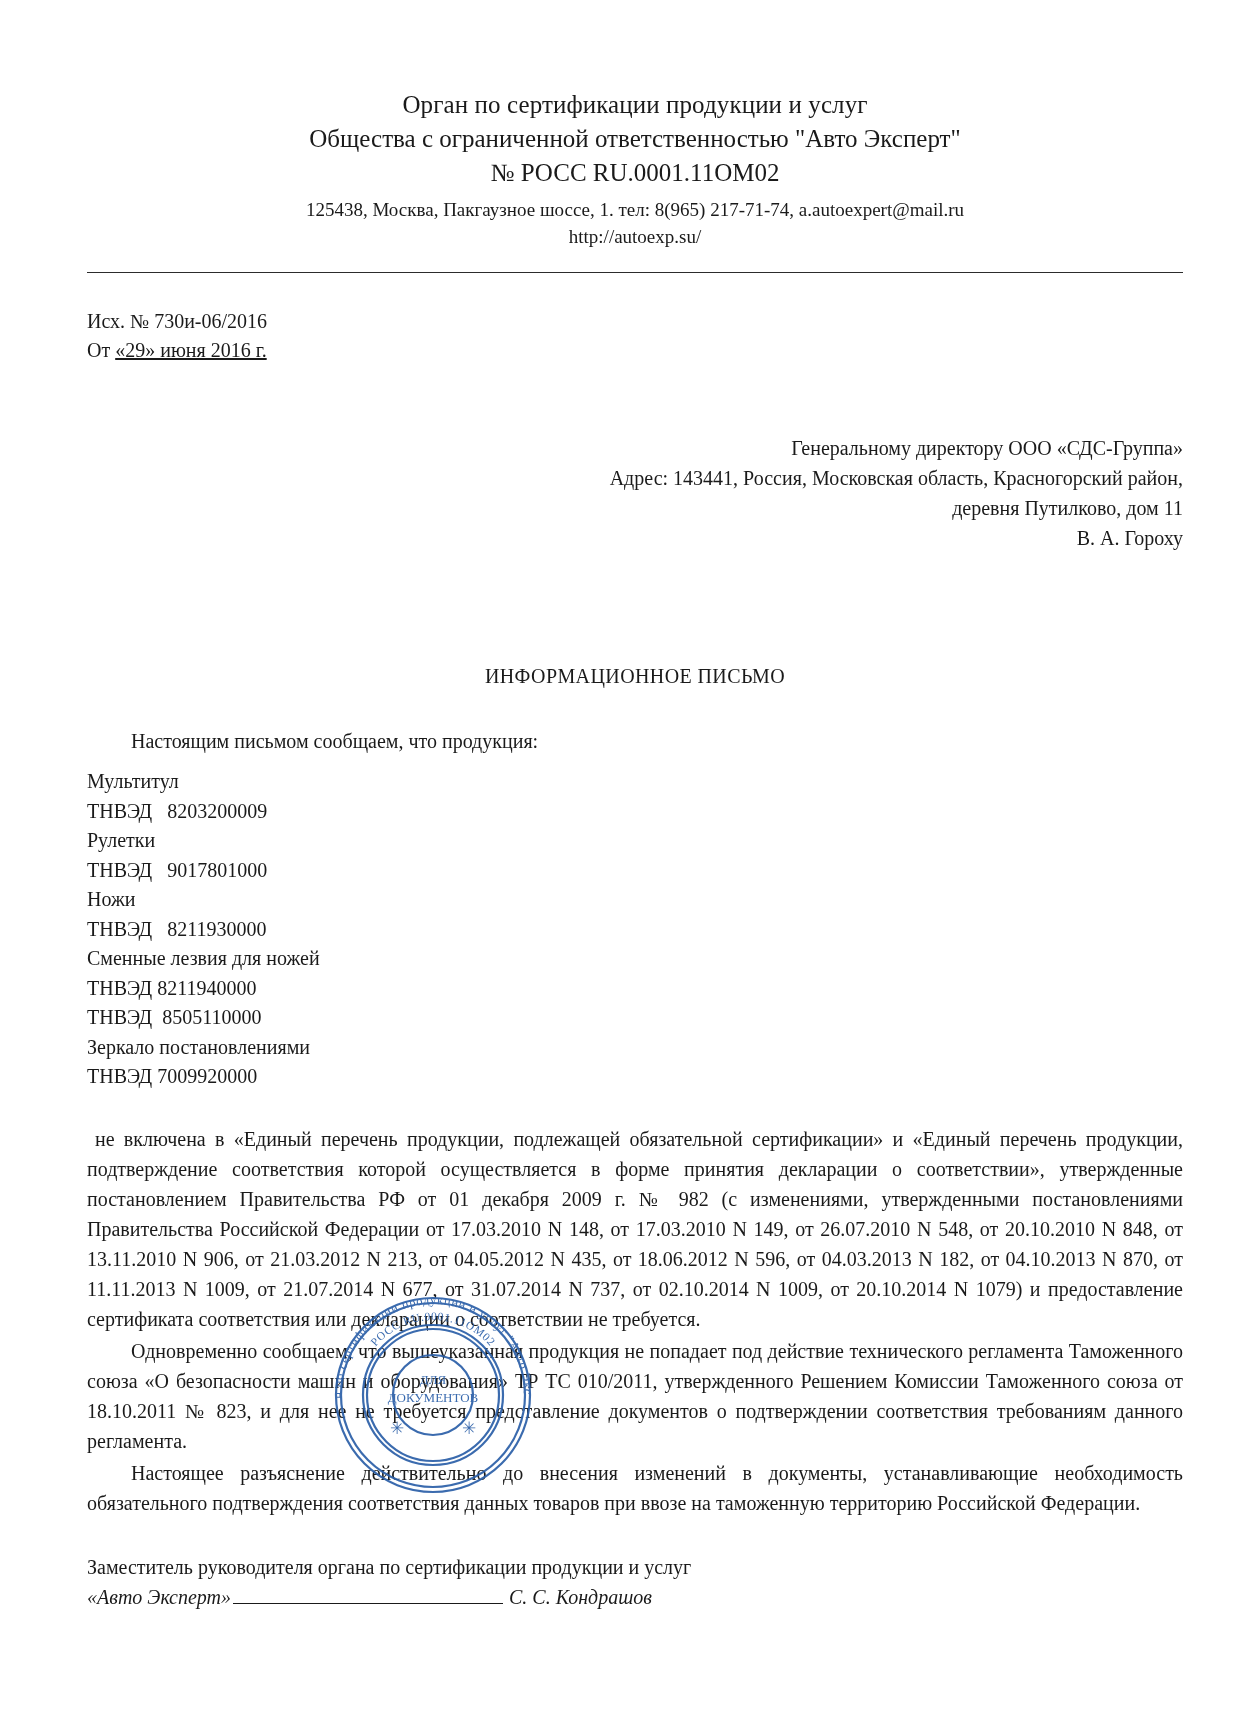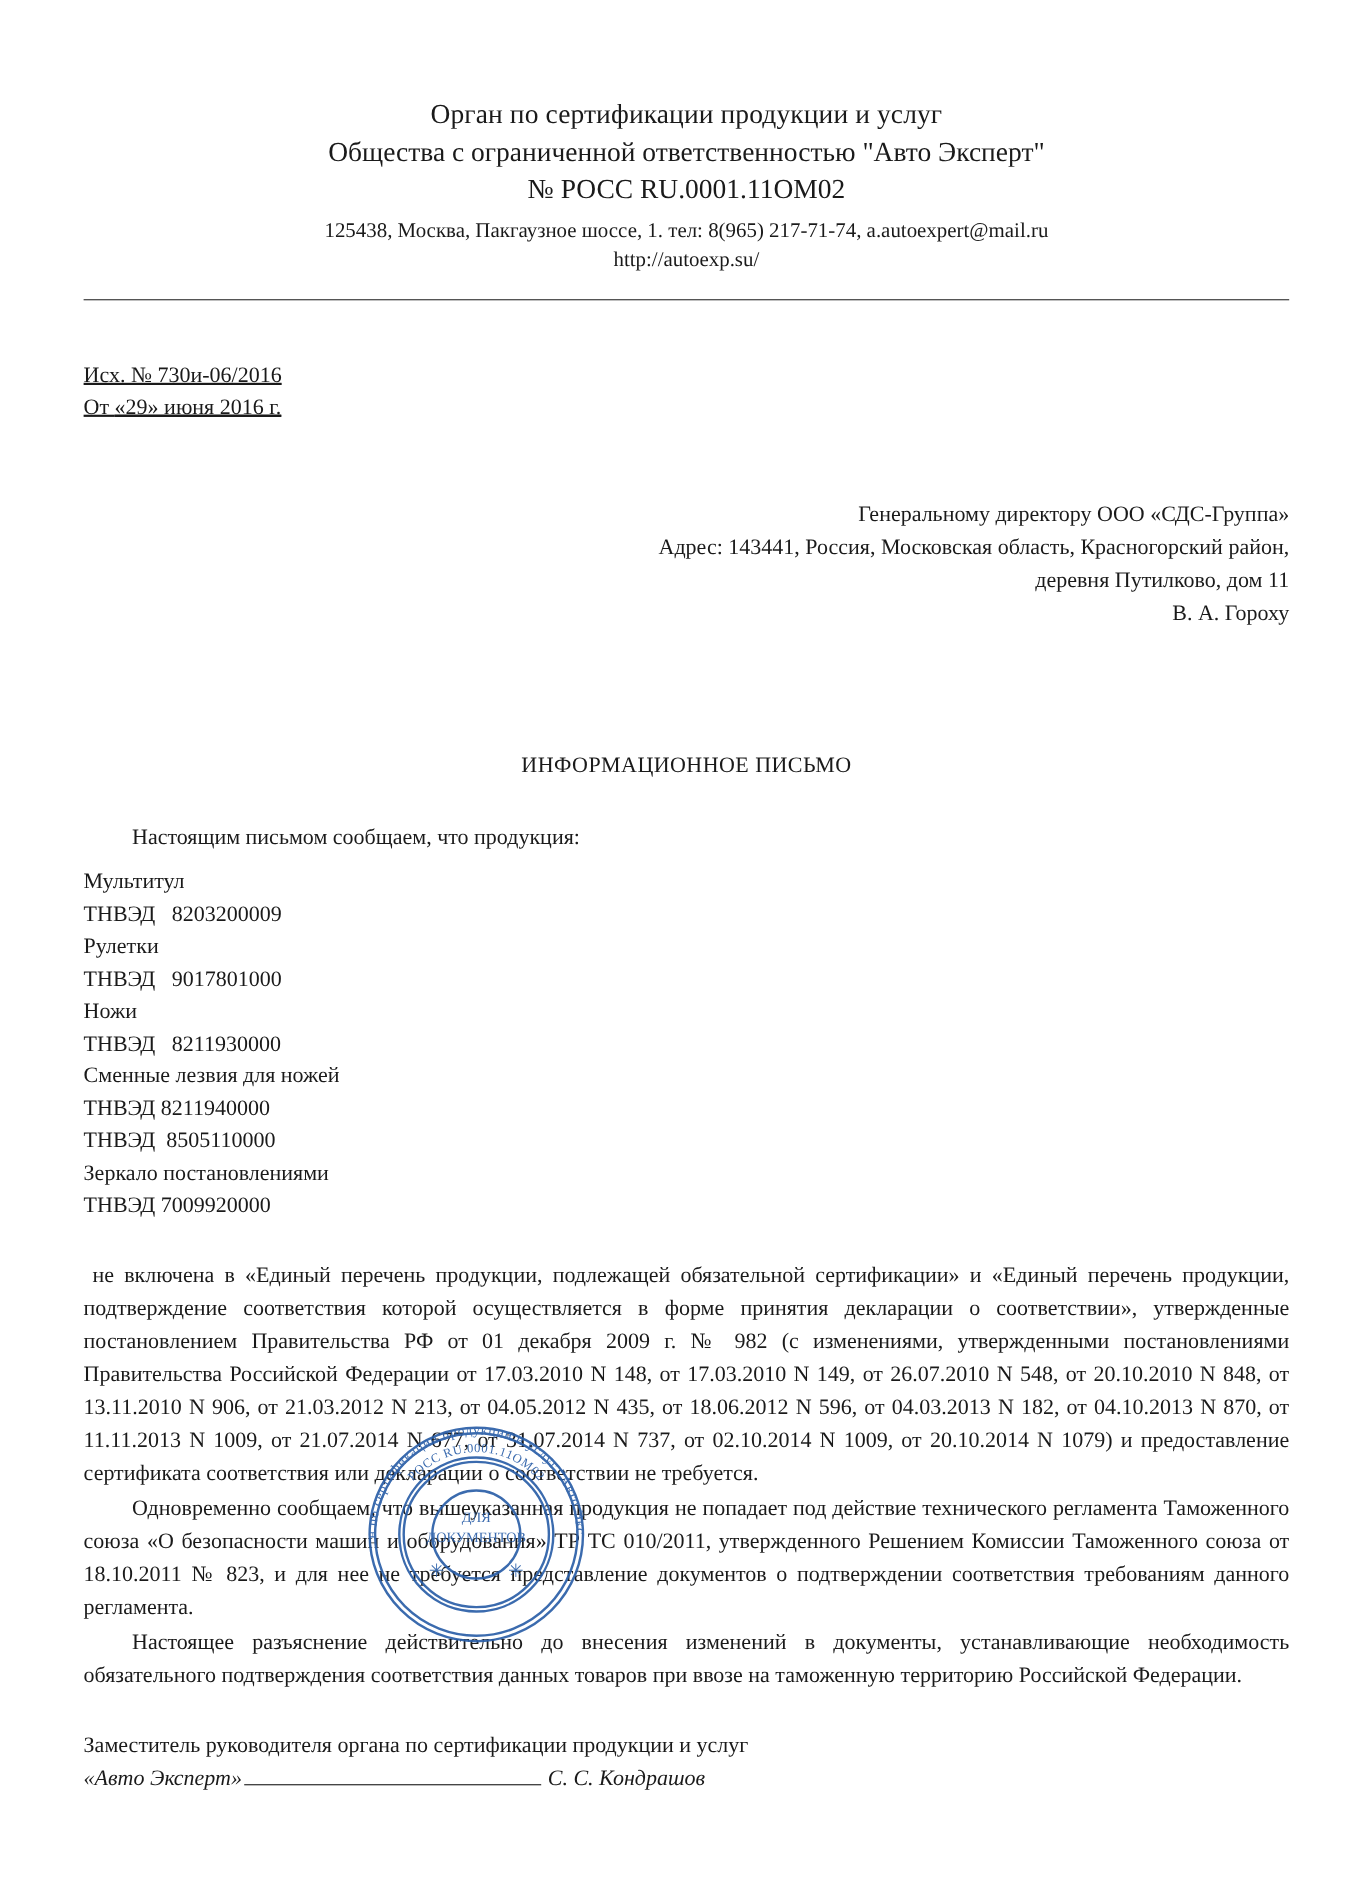--- a/index.html
+++ b/index.html
@@ -17,21 +17,21 @@
   }
   .page {
     position: relative;
     width: 1240px;
     height: 1718px;
     padding: 0;
     box-sizing: border-box;
   }
   .content {
     position: absolute;
-    left: 76px;
+    left: 87px;
     right: 72px;
     top: 0;
     width: 1096px;
   }
 
   
   .letterhead {
     text-align: center;
     padding-top: 88px;
   }
@@ -58,24 +58,23 @@
     line-height: 26px;
   }
   .rule {
     border: none;
     border-top: 1px solid #2c2c2c;
     margin: 22px 0 0 0;
   }
 
   
   .outgoing {
-    margin-top: 54px;
+    margin-top: 34px;
     font-size: 20px;
     line-height: 29px;
-    text-decoration: underline;
   }
   .outgoing .u {
     text-decoration: underline;
   }
 
   
   .addressee {
     margin-top: 68px;
     text-align: right;
     font-size: 20px;

